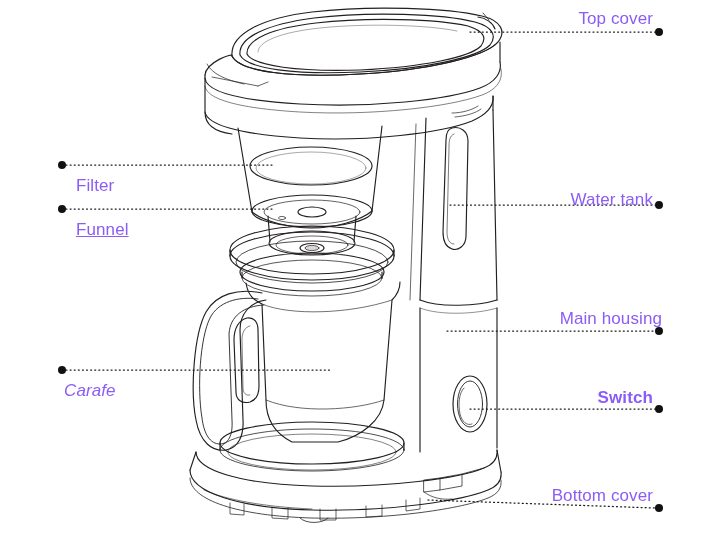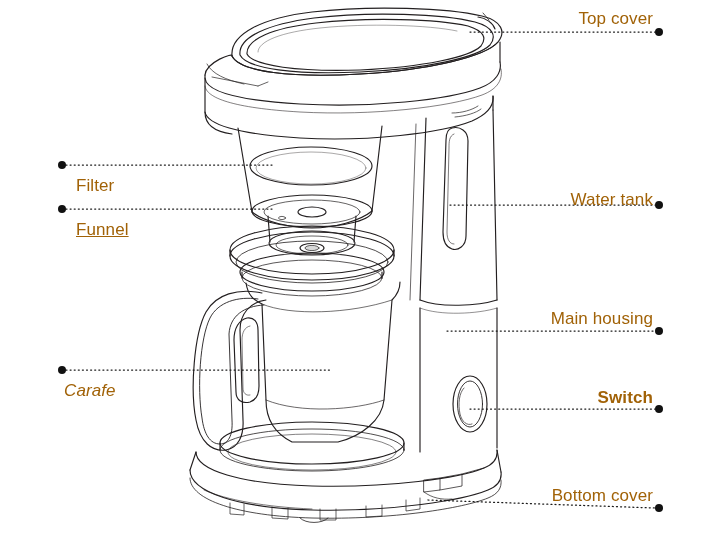--- a/index.html
+++ b/index.html
@@ -27,21 +27,21 @@
     top: 0;
     width: 724px;
     height: 550px;
     overflow: visible;
   }
   .callout-label {
     position: absolute;
     font-family: "Liberation Sans", sans-serif;
     font-size: 17px;
     letter-spacing: 0.1px;
-    color: #a16207;
+    color: #8b5cf6;
     white-space: nowrap;
     line-height: 1;
   }
   .callout-label.left  { text-align: left; margin-top: 32px; }
   .callout-label.right { text-align: right; }
 </style>
 </head>
 <body>
 
 <div id="diagram-root">
@@ -261,21 +261,21 @@
       <circle cx="62" cy="165" r="4"></circle>
       <circle cx="62" cy="209" r="4"></circle>
       <circle cx="62" cy="370" r="4"></circle>
     </g>
   </svg>
 
   <div class="callout-label right" style="left:463px; top:10px; width:190px;">Top cover</div>
 
   <div class="callout-label right" style="left:456px; top:184px; width:197px;margin-top:7px;">Water tank</div>
 
-  <div class="callout-label right" style="left:440px; top:310px; width:213px;text-align:right;">Main housing</div>
+  <div class="callout-label right" style="left:449px; top:310px; width:213px;text-align:right;">Main housing</div>
 
   <div class="callout-label right" style="left:492px; top:389px; width:161px;font-weight:bold;">Switch</div>
 
   <div class="callout-label right" style="left:431px; top:487px; width:222px;">Bottom cover</div>
 
   <div class="callout-label left" style="left:76px; top:145px;">Filter</div>
 
   <div class="callout-label left" style="left:76px; top:189px;text-decoration:underline;">Funnel</div>
 
   <div class="callout-label left" style="left:64px; top:350px;font-style:italic;">Carafe</div>

